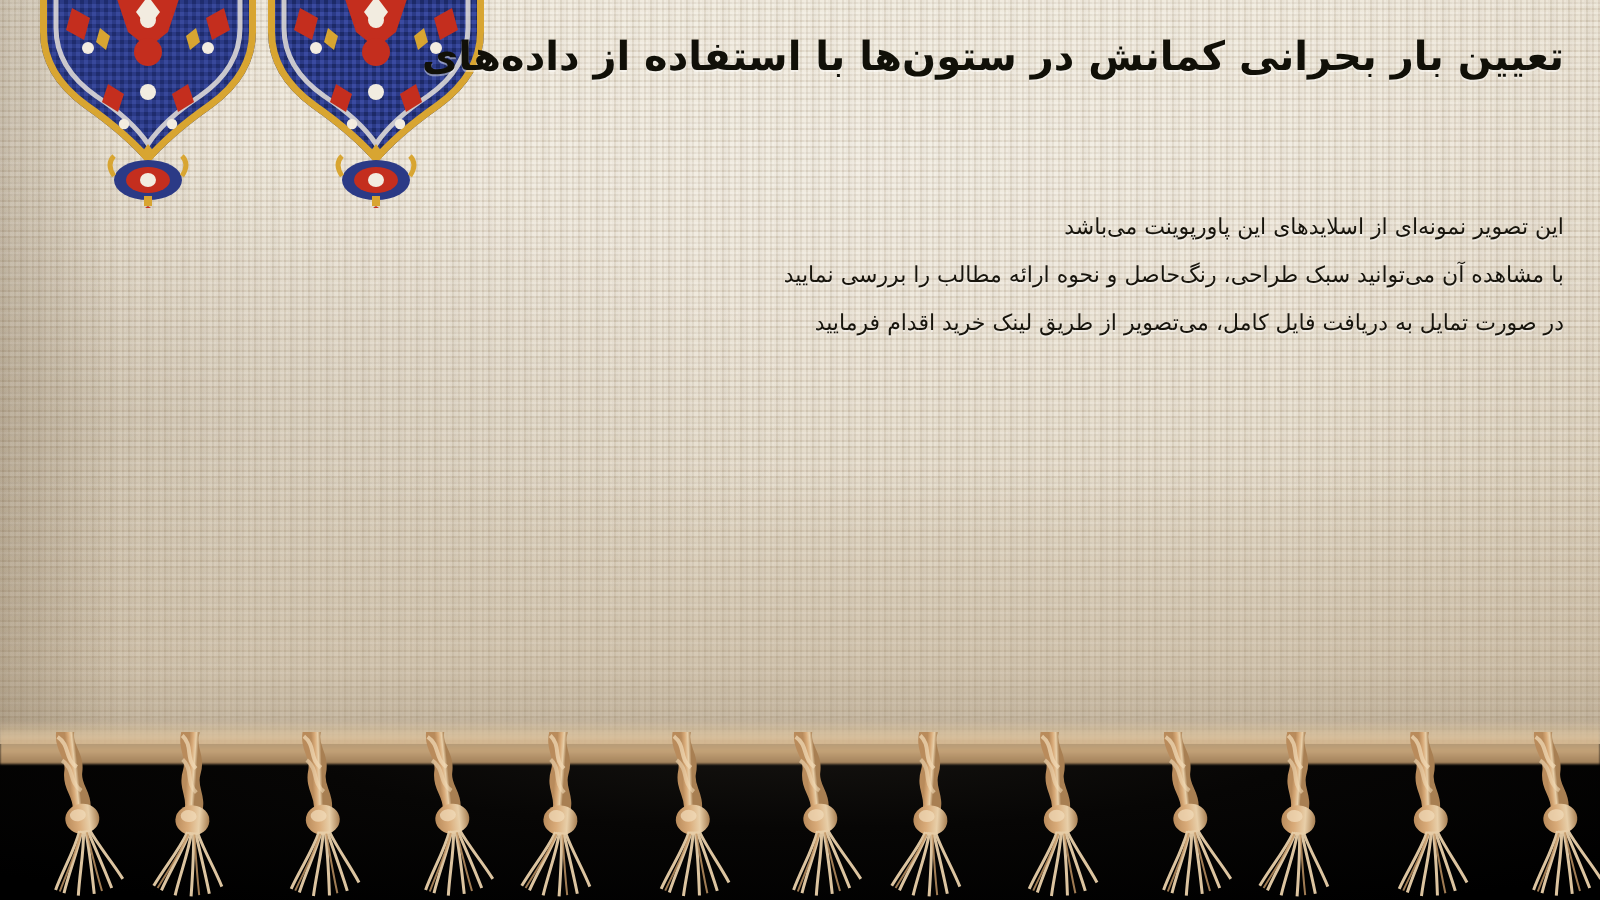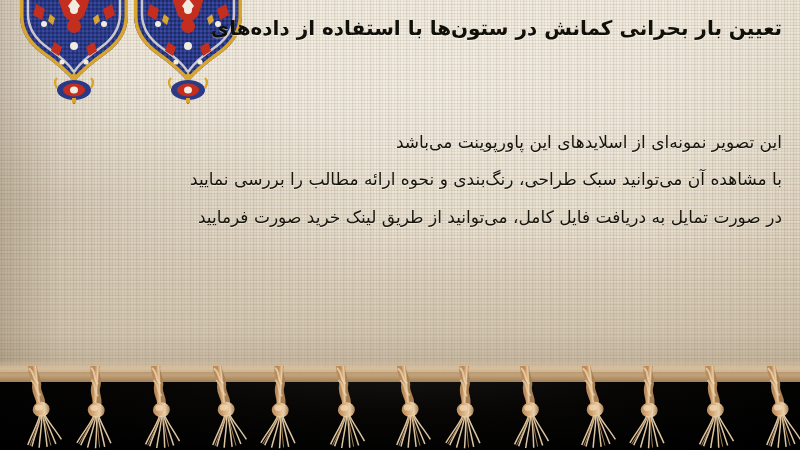--- a/index.html
+++ b/index.html
@@ -58,23 +58,23 @@
   }
   .title{
     position:absolute; right:18px; top:12px; width:620px;
     font-family:"DejaVu Sans", sans-serif;
     font-size:20px; line-height:1.62; font-weight:700;
     color:#111008;
     letter-spacing:.2px;
     text-shadow:0 1px 0 rgba(255,255,255,.45);
   }
   .body{
-    position:absolute; right:18px; top:124px; width:760px;
+    position:absolute; right:18px; top:102px; width:760px;
     font-family:"DejaVu Sans", sans-serif;
-    font-size:17px; line-height:2.2; font-weight:400;
+    font-size:11px; line-height:2.2; font-weight:400;
     color:#17140c;
     text-shadow:0 1px 0 rgba(255,255,255,.42);
   }
   .body .ln{ display:block; white-space:nowrap; }
 
   
   .black-band{
     position:absolute; left:0; top:372px; width:800px; height:78px;
     background:
       radial-gradient(ellipse 70% 120% at 50% 0%, #151310 0%, #070605 45%, #000 100%),
@@ -245,22 +245,22 @@
   </div>
 
   <div class="text-layer">
 
     <div class="title">
       <div>تعیین بار بحرانی کمانش در ستون‌ها با استفاده از داده‌های</div>
     </div>
 
     <div class="body">
       <span class="ln">این تصویر نمونه‌ای از اسلایدهای این پاورپوینت می‌باشد</span>
-      <span class="ln">با مشاهده آن می‌توانید سبک طراحی، رنگ‌بندی و نحوه ارائه مطالب را بررسی نمایید</span>
-      <span class="ln">در صورت تمایل به دریافت فایل کامل، می‌توانید از طریق لینک خرید صورت فرمایید</span>
+      <span class="ln">با مشاهده آن می‌توانید سبک طراحی، رنگ‌حاصل و نحوه ارائه مطالب را بررسی نمایید</span>
+      <span class="ln">در صورت تمایل به دریافت فایل کامل، می‌تصویر از طریق لینک خرید اقدام فرمایید</span>
     </div>
 
   </div>
 
   <div class="black-band"></div>
   <div class="selvedge"></div>
   <div class="fringe-row" id="fringe-row">
       <div class="tassel" style="left: 11px;">
         <svg width="54" height="84" viewBox="0 0 54 84">
           <defs>

